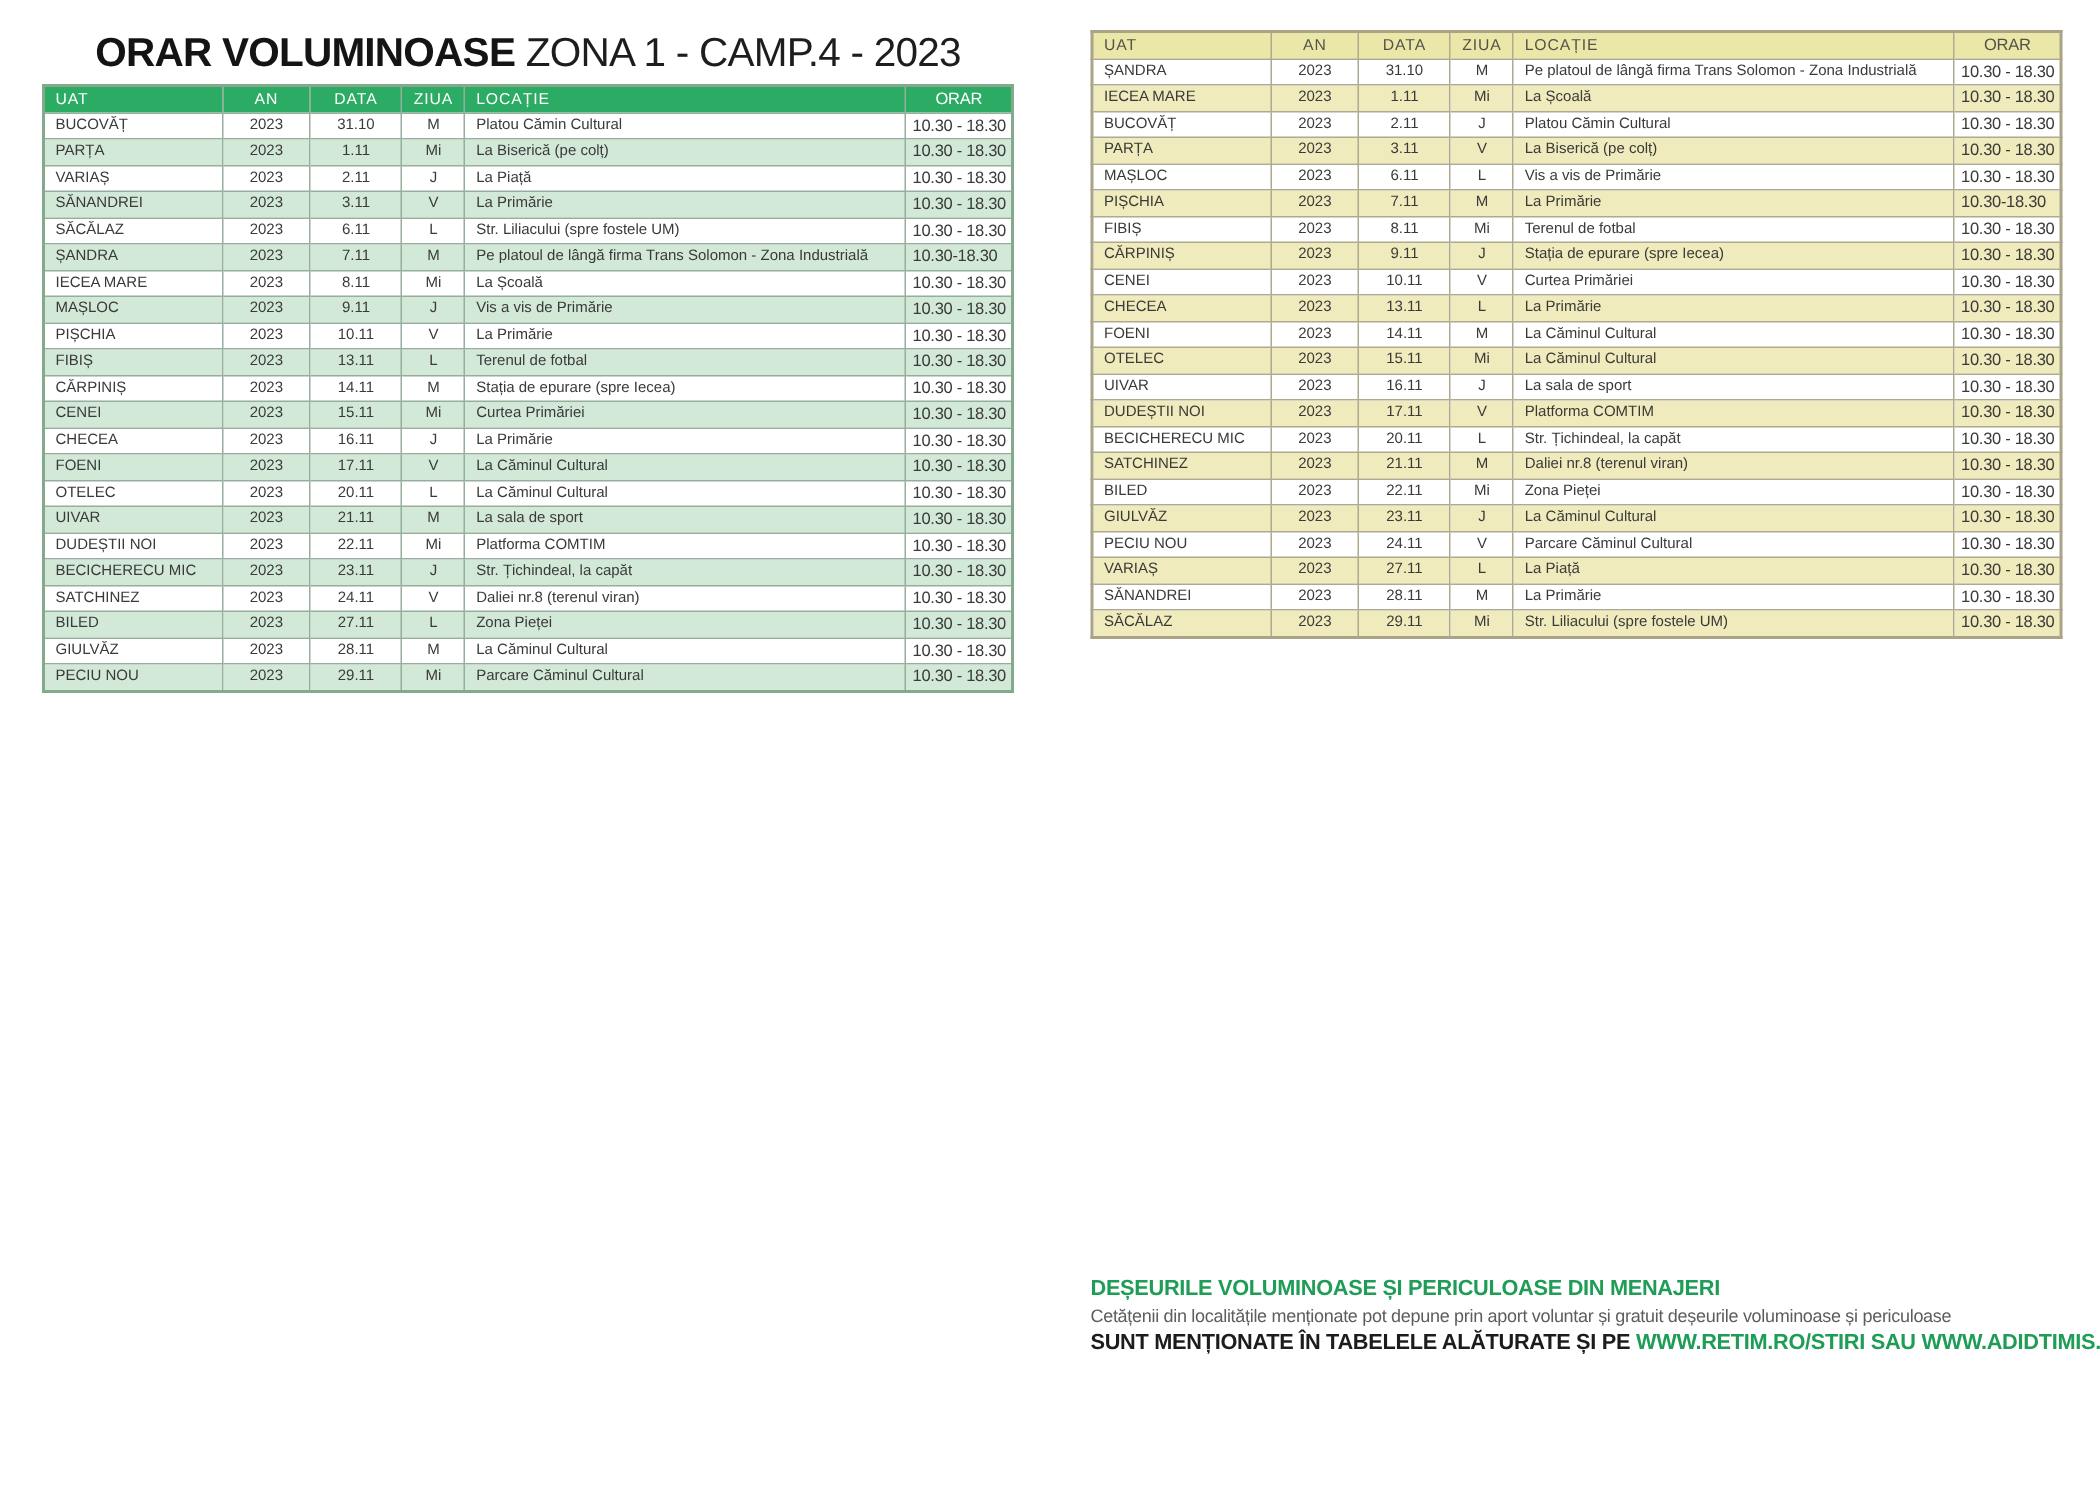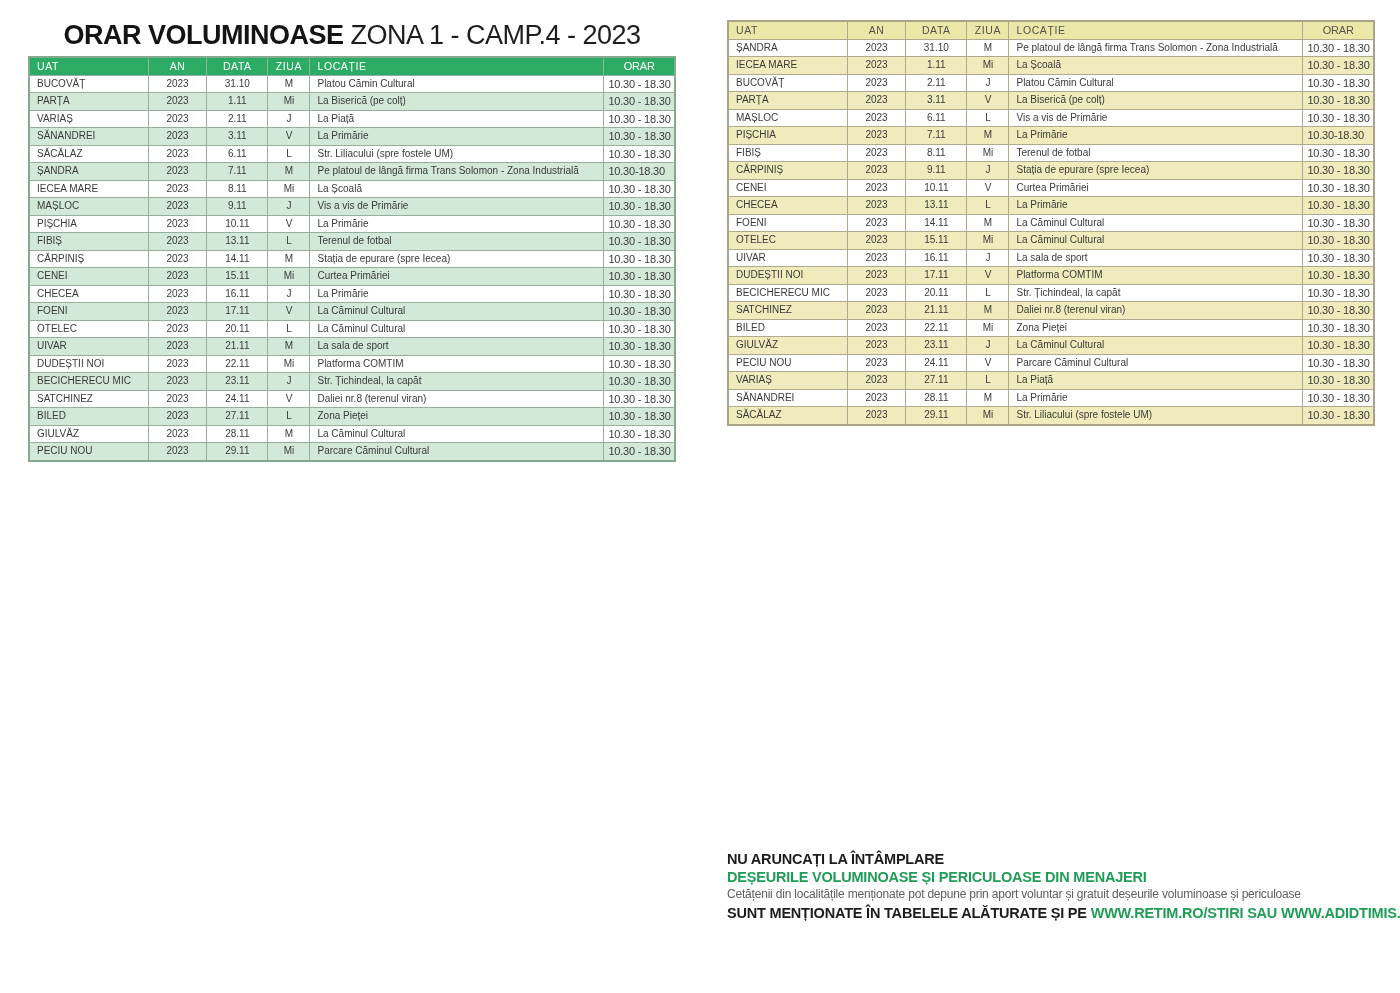--- a/index.html
+++ b/index.html
@@ -474,20 +474,19 @@
             <td class="c1">2023</td>
             <td class="c2">29.11</td>
             <td class="c3">Mi</td>
             <td class="c4">Str. Liliacului (spre fostele UM)</td>
             <td class="c5">10.30 - 18.30</td>
           </tr>
         </tbody>
       </table>
 
     <div class="footer">
-      <p class="big">NU ARUNCAȚI LA ÎNTÂMPLARE</p>
       <p class="big green">DEȘEURILE VOLUMINOASE ȘI PERICULOASE DIN MENAJERI</p>
       <p class="small"><span>Cetățenii din localitățile menționate pot depune prin aport voluntar și gratuit deșeurile voluminoase și periculoase</span><br></p>
       <p class="big"><span>SUNT MENȚIONATE ÎN TABELELE ALĂTURATE ȘI PE </span><span class="link">WWW.RETIM.RO/STIRI SAU WWW.ADIDTIMIS.RO/STIRI.</span></p>
     </div>
   </section>
 
 </div>
 
 </body></html>

